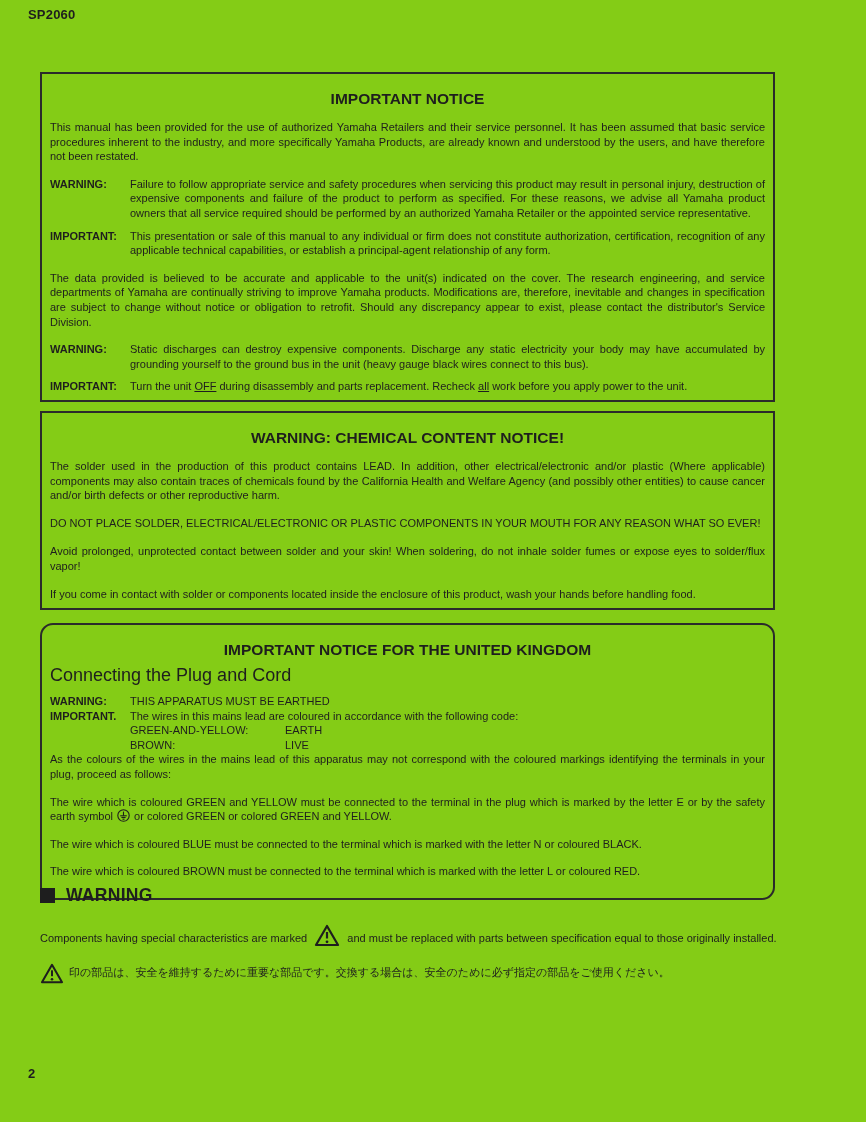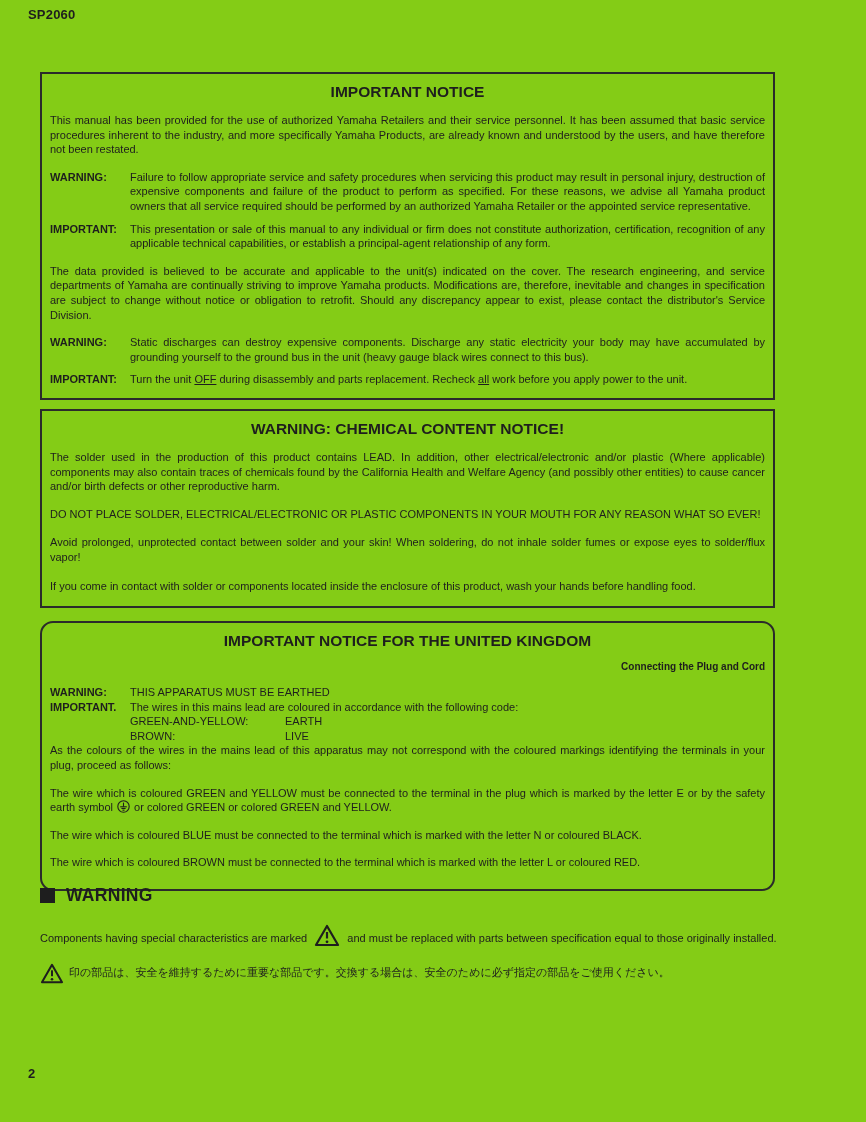--- a/index.html
+++ b/index.html
@@ -23,40 +23,40 @@
   }
   .content {
     position: absolute;
     left: 40px;
     top: 72px;
     width: 735px;
   }
   .notice-box {
     box-sizing: border-box;
     border: 2px solid #2b2b2b;
-    padding: 7px 8px 6px 8px;
+    padding: 14px 8px 6px 8px;
     font-size: 11px;
     line-height: 14.6px;
   }
   .box1 { min-height: 328px; }
   .box2 { margin-top: 9px; min-height: 199px; }
   .box3 { margin-top: 13px; min-height: 225px; border-radius: 13px; }
   .box-title {
     margin: 2px 0 12px 0;
     text-align: center;
     font-size: 15.5px;
     line-height: 18px;
     font-weight: bold;
   }
   .box-subtitle {
     margin: -6px 0 10px 0;
-    text-align: right;
-    font-size: 10px;
+    text-align: left;
+    font-size: 18px;
     line-height: 17px;
-    font-weight: bold;
+    font-weight: normal;
   }
   .notice-box p { margin: 0 0 13px 0; }
   .notice-box p.last { margin-bottom: 0; }
   .j { text-align: justify; }
   .hang { display: flex; margin: 0 0 8px 0; }
   .hang.sp { margin-bottom: 13px; }
   .hang .lbl { flex: 0 0 80px; font-weight: bold; }
   .hang .txt { flex: 1; }
   .u { text-decoration: underline; }
   .code-row { display: flex; }

